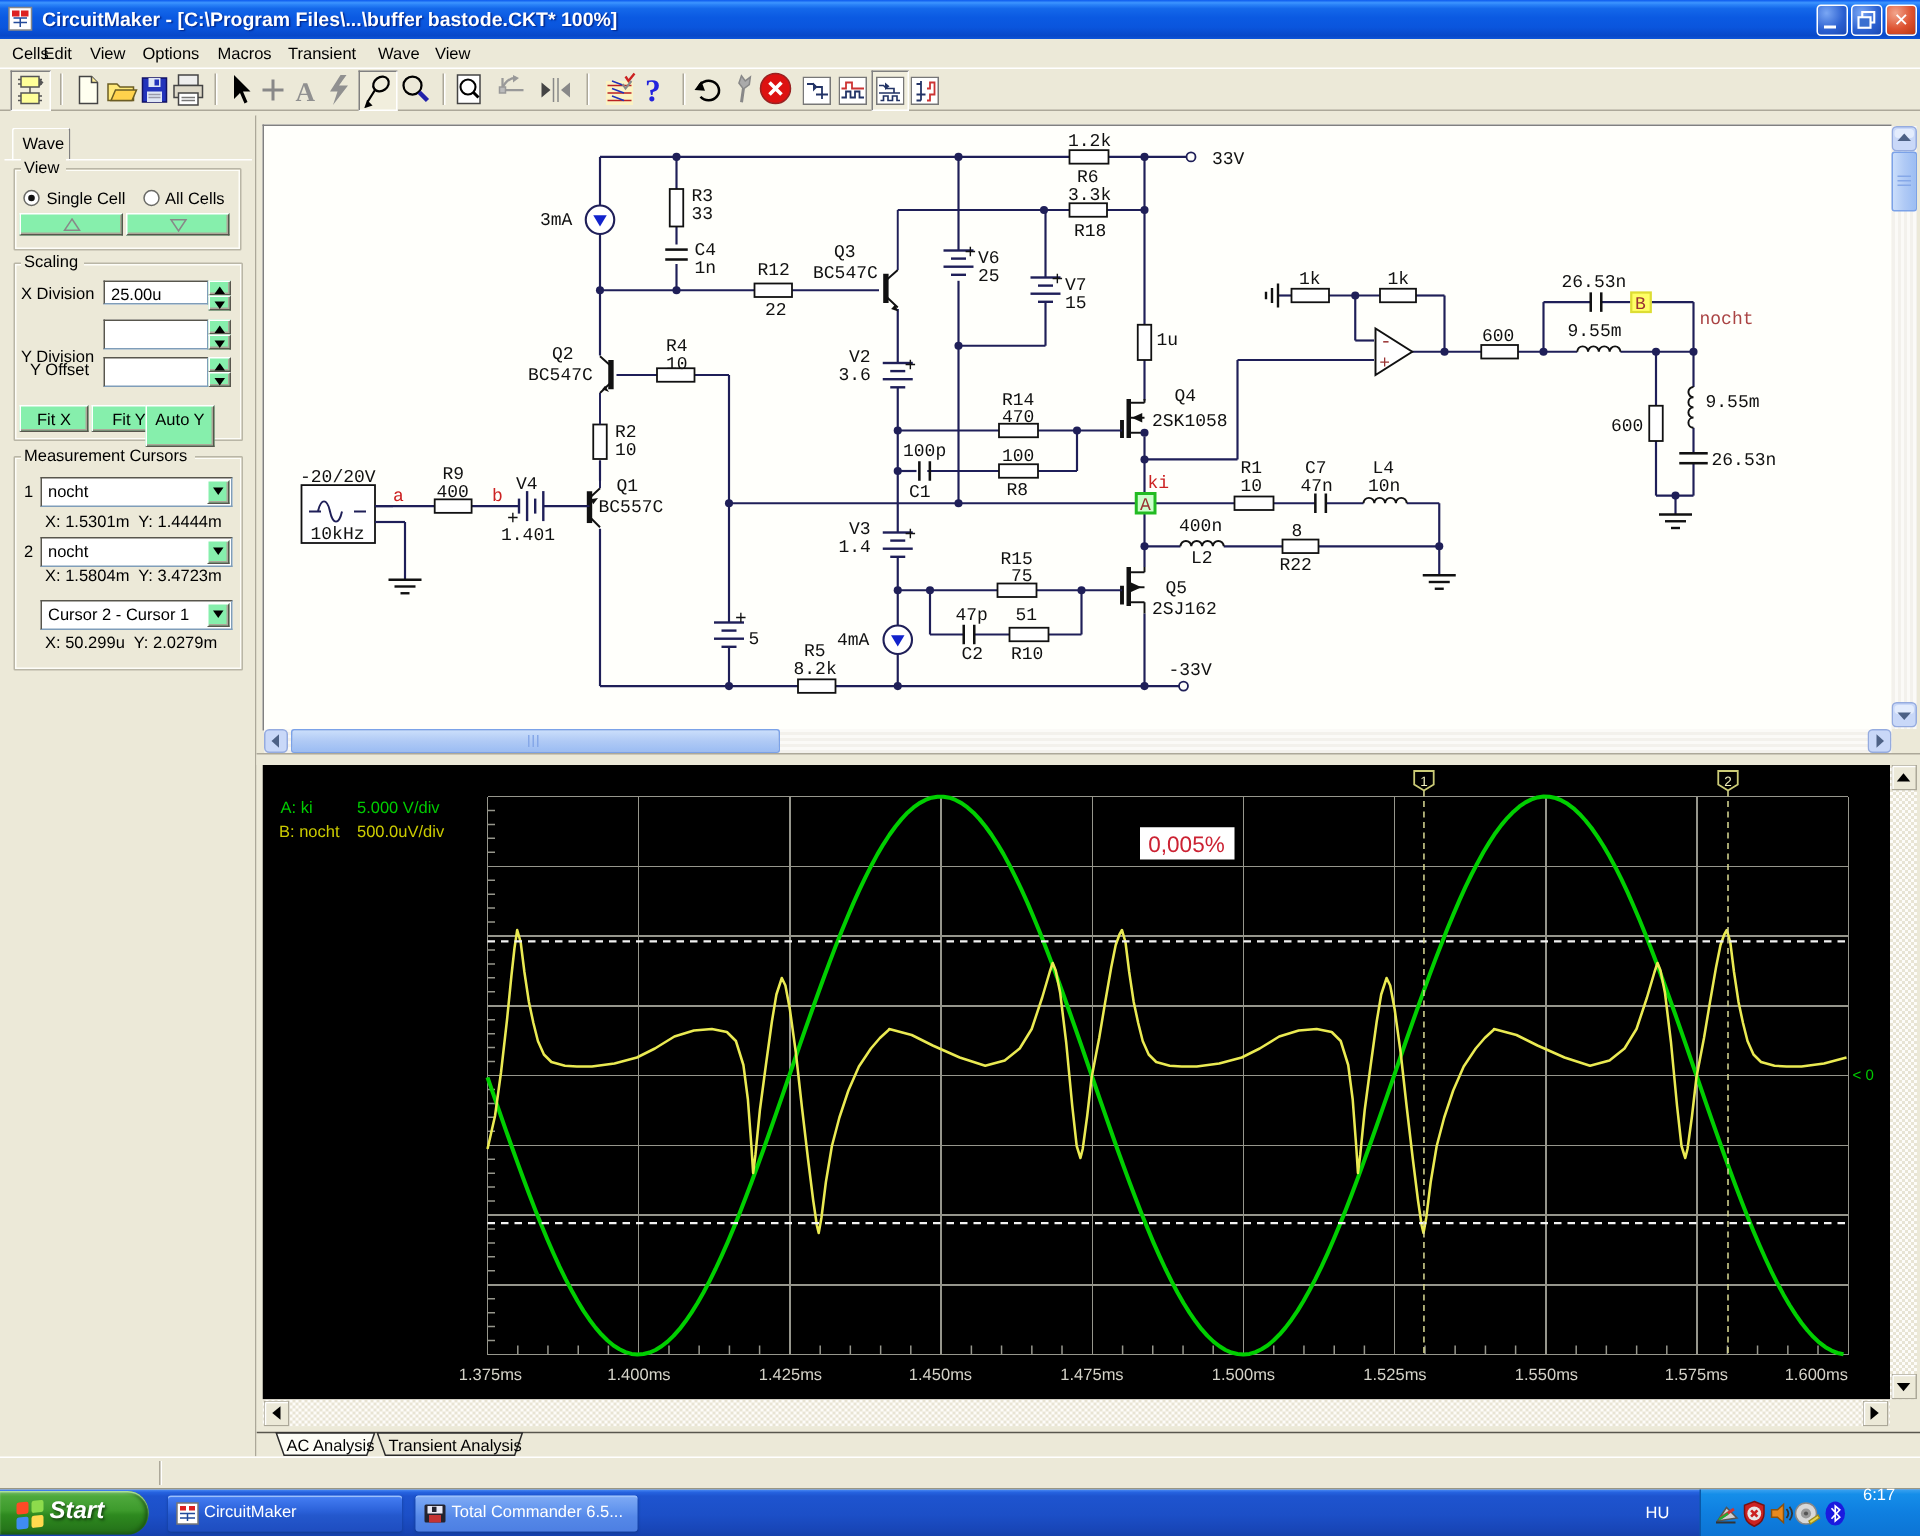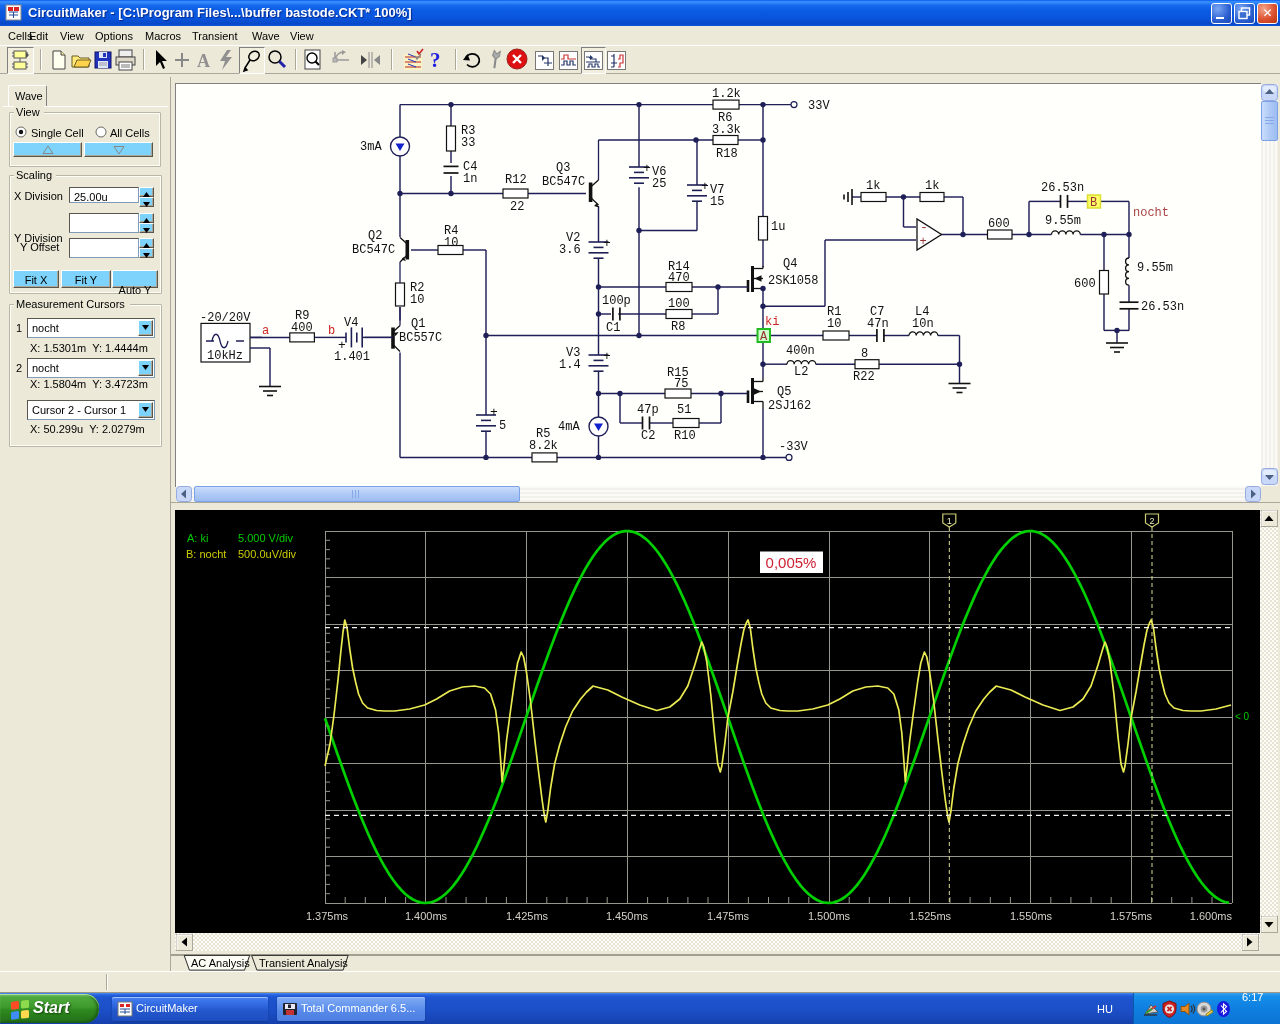--- a/index.html
+++ b/index.html
@@ -8,21 +8,21 @@
 .wbtn{top:3px;width:21px;height:21px;border-radius:3px;border:1px solid #fff;color:#fff;font-size:12px;text-align:center;line-height:19px}
 #btnmin,#btnmax{background:radial-gradient(circle at 30% 25%,#7aa7f4,#2a5fd0 60%,#1c49b4)}
 #btnclose{background:radial-gradient(circle at 30% 25%,#f2a58c,#dd5230 55%,#b83410)}
 #menubar{left:0;top:26px;width:1280px;height:19px;background:#ece9d8;font-size:11px;color:#000}
 
 #toolbar{left:0;top:45px;width:1280px;height:29px;background:#ece9d8;border-top:1px solid #fff;border-bottom:1px solid #aca899}
 .tsep{top:49px;width:2px;height:21px;border-left:1px solid #aca899;border-right:1px solid #fff}
 #panel{left:0;top:77px;width:171px;height:894px;background:#ece9d8;border-right:1px solid #aca899}
 .grp{position:absolute;border:1px solid #b9b6a6;border-radius:1px;box-shadow:inset 0 0 0 1px #fdfdf8}
 .grplab{position:absolute;background:#ece9d8;font-size:11px;padding:0 2px}
-.pbtn{position:absolute;background:#7dd3fc;border:1px solid #fff;border-right-color:#58564d;border-bottom-color:#58564d;box-shadow:inset -1px -1px 0 #aca899;font-size:11px;text-align:center}
+.pbtn{position:absolute;background:#86efac;border:1px solid #fff;border-right-color:#58564d;border-bottom-color:#58564d;box-shadow:inset -1px -1px 0 #aca899;font-size:11px;text-align:center}
 .tbox{position:absolute;background:#fff;border:1px solid #7f9db9;border-top-color:#58564d;border-left-color:#58564d;font-size:11px}
 .lbl{position:absolute;font-size:11px;color:#000;white-space:nowrap}
 #schem{left:176px;top:84px}
 #wave{left:175px;top:510px}
 #statusbar{left:0;top:971px;width:1280px;height:22px;background:#ece9d8;border-top:1px solid #fff}
 #taskbar{left:0;top:993px;width:1280px;height:31px;background:linear-gradient(180deg,#4b8bf4 0%,#2663e0 6%,#1e54cf 14%,#1c4fc7 55%,#1846b8 85%,#1540ac 100%)}
 #tray{right:0;top:993px;width:147px;height:31px;background:linear-gradient(180deg,#3aa2f0 0%,#158ee9 10%,#0f7fe0 50%,#0c74d4 100%);border-left:1px solid #0a58a8}
 </style></head>
 <body>
 <div class="abs" id="titlebar"></div>
@@ -200,21 +200,21 @@
 <div class="lbl" style="left:20px;top:241px">Y Offset</div>
 <div class="tbox" style="left:69px;top:238px;width:70px;height:20px;padding:3px 0 0 4px"></div>
 <div class="pbtn" style="left:139px;top:238px;width:15px;height:10px"><svg width="9" height="7">
       <path d="M4.5 1 L8 6 H1 Z" fill="#000"></path>
     </svg></div>
 <div class="pbtn" style="left:139px;top:248px;width:15px;height:10px"><svg width="9" height="7">
       <path d="M4.5 6 L8 1 H1 Z" fill="#000"></path>
     </svg></div>
 <div class="pbtn" style="left:13px;top:270px;width:46px;height:18px;padding-top:3px">Fit X</div>
 <div class="pbtn" style="left:61px;top:270px;width:50px;height:18px;padding-top:3px">Fit Y</div>
-<div class="pbtn" style="left:112px;top:270px;width:46px;height:18px;padding-top:13px">Auto Y</div>
+<div class="pbtn" style="left:97px;top:270px;width:46px;height:28px;padding-top:3px">Auto Y</div>
 <div class="grp" style="left:9px;top:304px;width:153px;height:143px"></div>
 <div class="grplab" style="left:14px;top:298px;width:116px">Measurement Cursors</div>
 <div class="lbl" style="left:16px;top:322px">1</div>
 <div class="tbox" style="left:27px;top:318px;width:128px;height:20px;padding:3px 0 0 4px">nocht</div>
 <div class="pbtn" style="left:138px;top:320px;width:15px;height:16px"><svg width="9" height="9" style="margin-top:2px">
       <path d="M4.5 7 L8 2 H1 Z" fill="#000"></path>
     </svg></div>
 <div class="lbl" style="left:30px;top:342px">X: 1.5301m&nbsp; Y: 1.4444m</div>
 <div class="lbl" style="left:16px;top:362px">2</div>
 <div class="tbox" style="left:27px;top:358px;width:128px;height:20px;padding:3px 0 0 4px">nocht</div>

